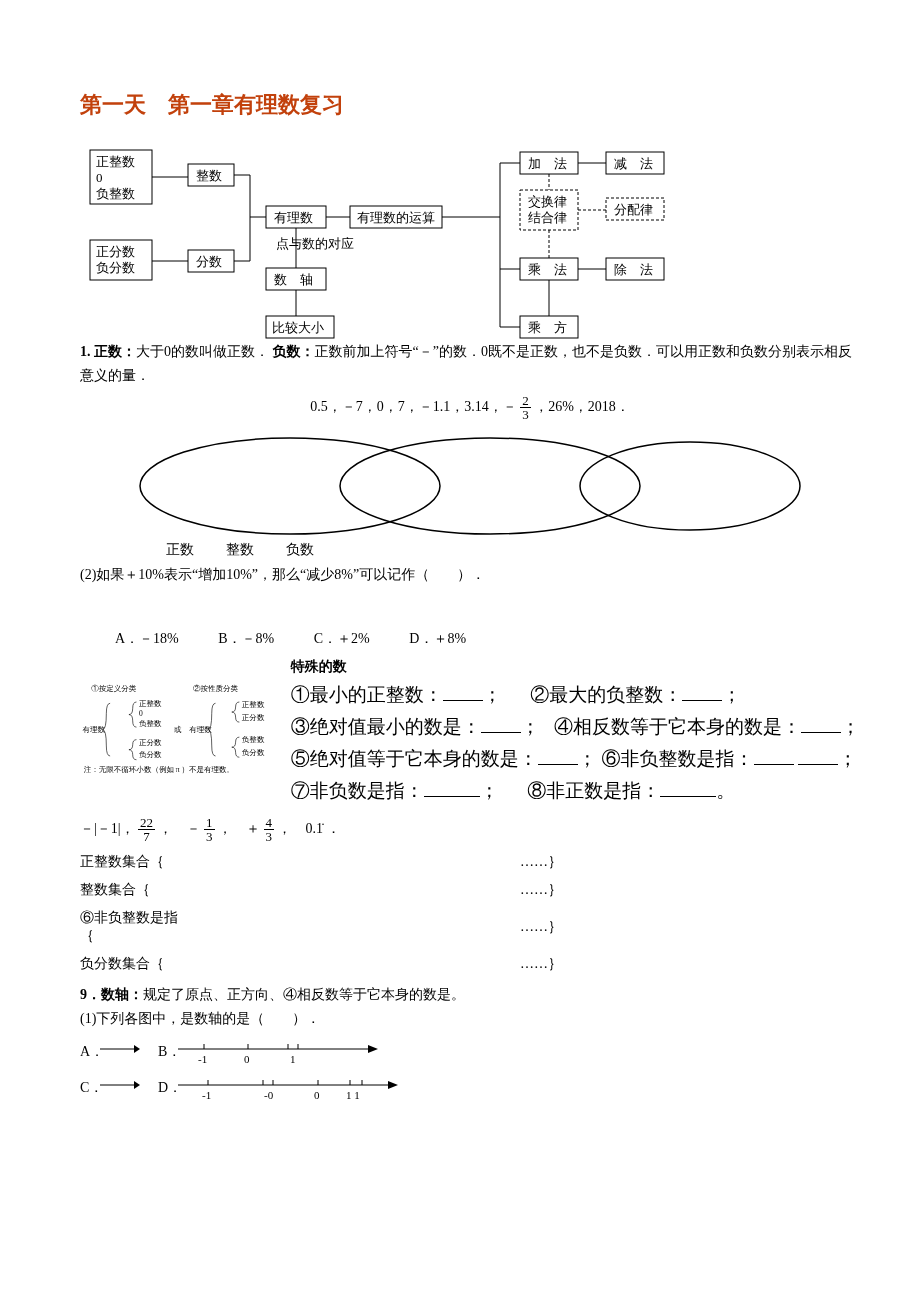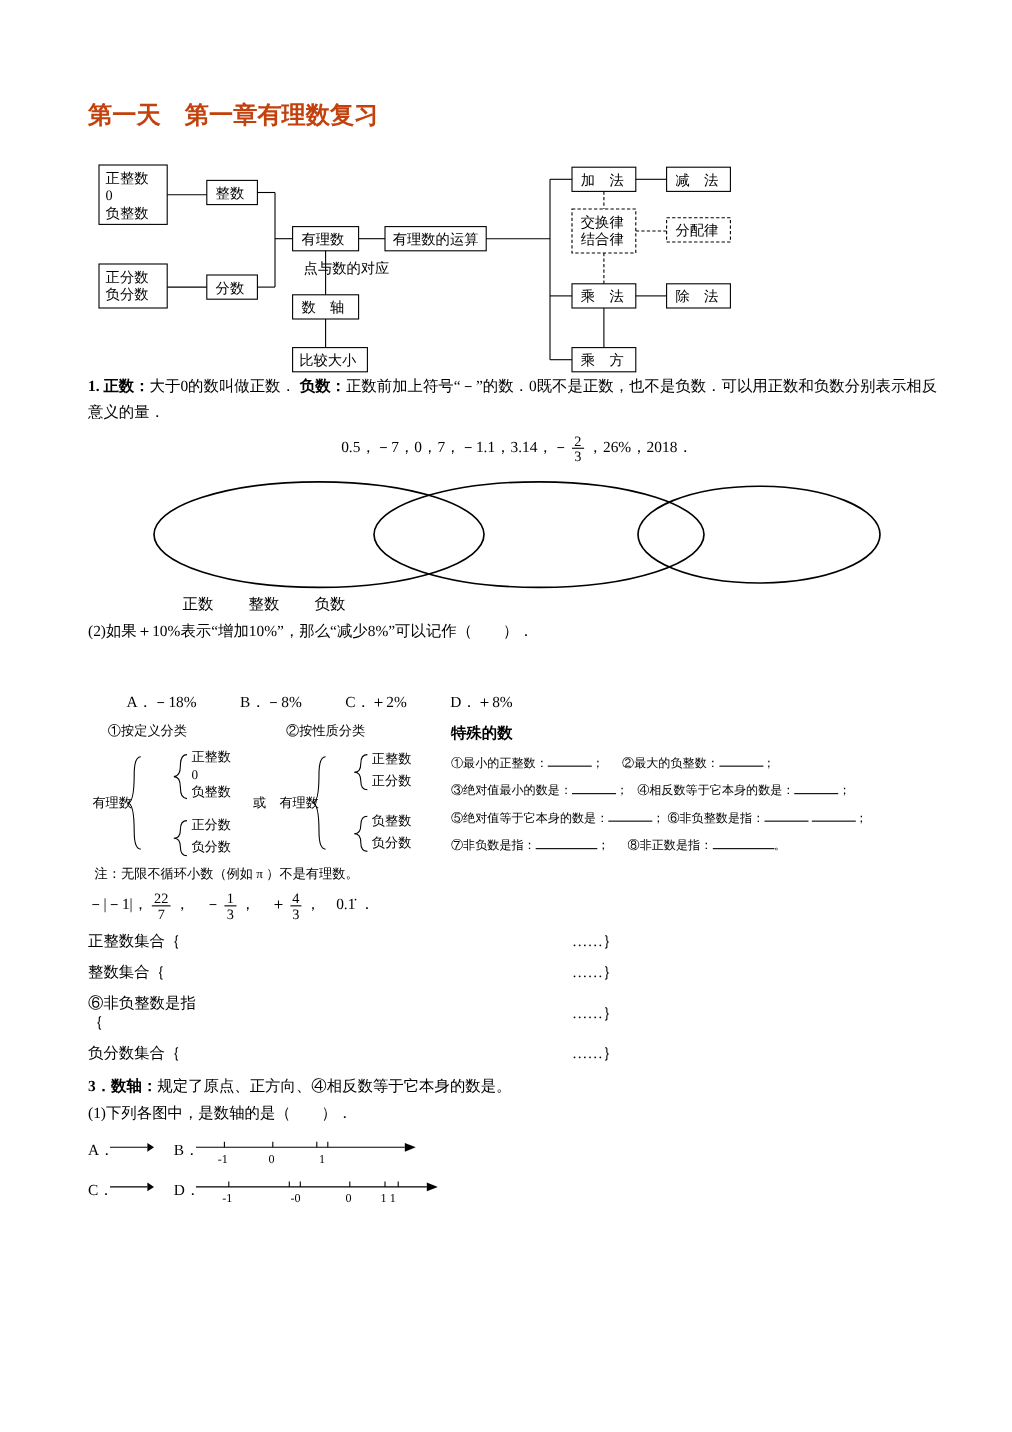--- a/index.html
+++ b/index.html
@@ -41,21 +41,21 @@
   .frac .num { display:block; border-bottom:1px solid #000; padding:0 2px; }
   .frac .den { display:block; padding:0 2px; }
   .venn-labels { display:flex; width: 640px; margin: 0 auto 4px; }
   .venn-labels span { width: 60px; text-align:center; }
   .mc-options { padding-left: 2.5em; margin-top: 44px; }
   .mc-options span { display:inline-block; margin-right: 36px; }
   .class-row { display:flex; align-items:flex-start; gap:10px; margin-top:6px; }
   .class-left { width: 320px; }
   .class-right { flex:1; padding-top:4px; }
   .class-right .hd { text-align:left; font-weight:bold; margin-bottom:6px; }
-  .class-right .line { margin:6px 0; font-size:11px; white-space:nowrap; }
+  .class-right .line { margin:6px 0; font-size:19px; white-space:nowrap; }
   .us { display:inline-block; border-bottom:1px solid #000; min-width:40px; height:14px; vertical-align:baseline; }
   .us.lg { min-width:56px; }
   .math-line { margin: 6px 0; }
   .set-line { margin: 10px 0; display:flex; align-items:center; }
   .set-line .label { width: 110px; }
   .set-line .dots  { margin-left: 330px; }
   .nl-row { display:flex; align-items:center; margin:6px 0; font-size:14px; }
   .nl-row .opt { width:20px; }
   .nl-svg { margin-right:18px; }
   .tick-label { font-size:11px; }
@@ -260,21 +260,21 @@
   <div class="set-line">
       <span class="label">⑥非负整数是指｛</span>
       <span class="dots">……｝</span>
     </div>
   <div class="set-line">
       <span class="label">负分数集合｛</span>
       <span class="dots">……｝</span>
     </div>
 
   <div class="body-text">
-    <b>3．数轴：</b><span>规定了原点、正方向、④相反数等于它本身的数是。</span>
+    <b>9．数轴：</b><span>规定了原点、正方向、④相反数等于它本身的数是。</span>
   </div>
   <div class="body-text">(1)下列各图中，是数轴的是（　　）．</div>
 
   <div class="nl-row">
     <span class="opt">A．</span>
     <svg class="nl-svg" width="40" height="26" viewBox="0 0 40 26">
       <line x1="0" y1="10" x2="34" y2="10" stroke="#000"></line>
       <polygon points="34,6 40,10 34,14" fill="#000"></polygon>
     </svg>
     <span class="opt">B．</span>

